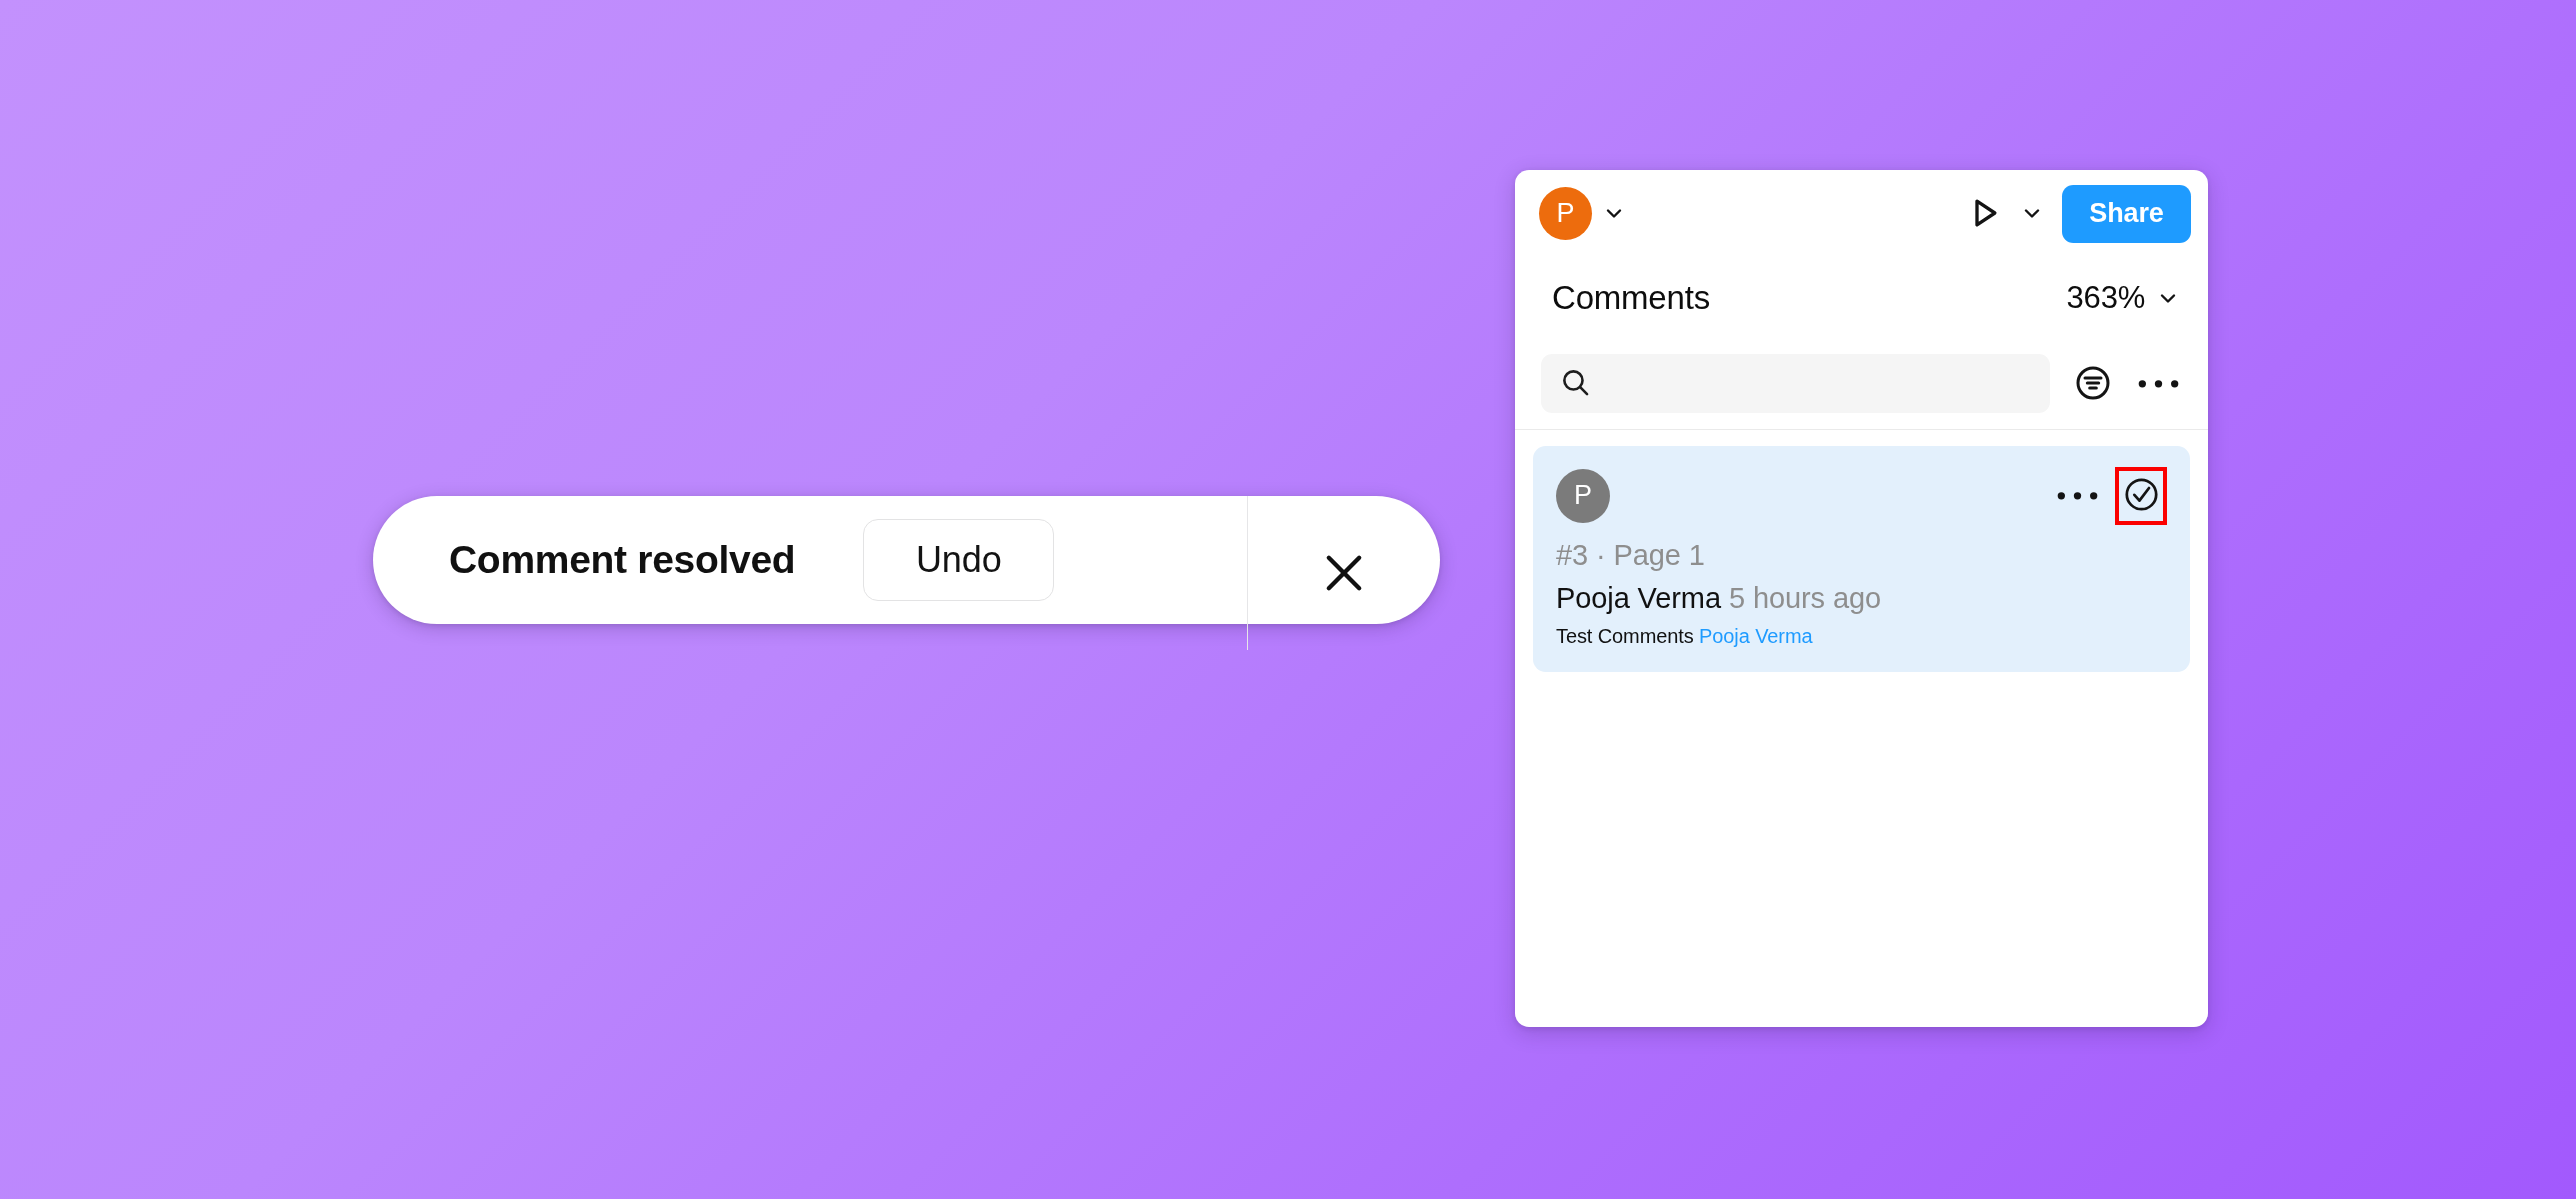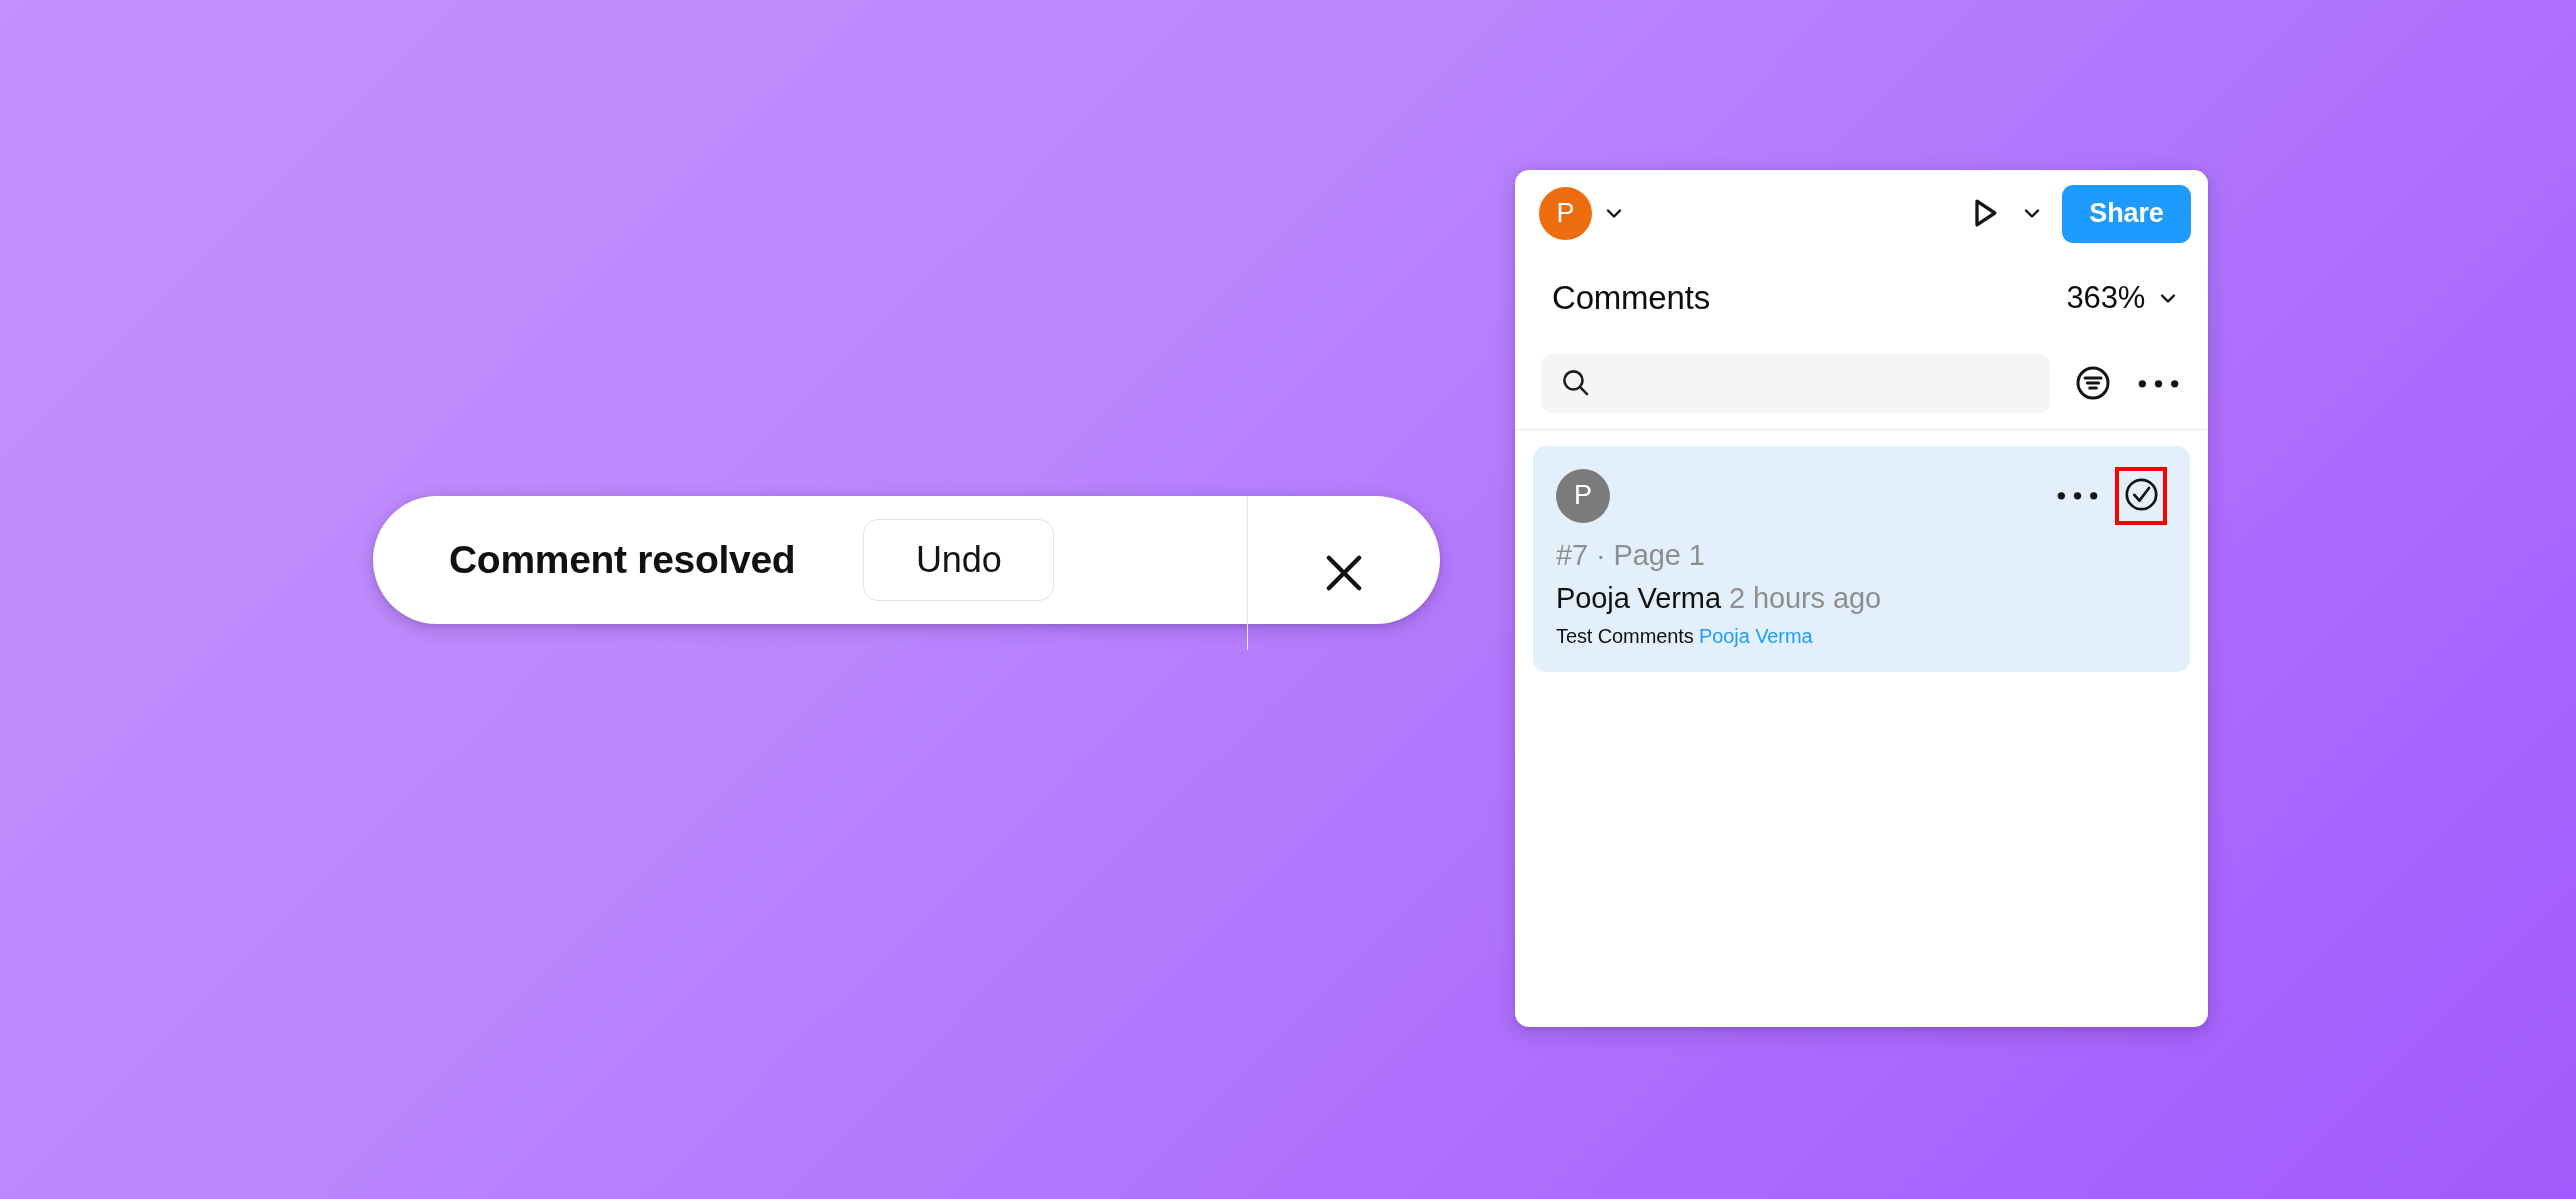--- a/index.html
+++ b/index.html
@@ -425,24 +425,24 @@
           <div class="resolve-btn">
             <span>
               <svg width="41" height="41" viewBox="0 0 24 24" fill="none" stroke="#141414" stroke-width="1.6" stroke-linecap="round" stroke-linejoin="round">
                 <circle cx="12" cy="12" r="8.6"></circle>
                 <polyline points="7.8,12.2 10.8,15.6 16.4,8.2"></polyline>
               </svg>
             </span>
           </div>
         </div>
 
-        <div class="comment-meta">#7 · Page 1</div>
+        <div class="comment-meta">#3 · Page 1</div>
 
         <div class="comment-author-line">
-          <span class="author">Pooja Verma</span><span class="ago">&nbsp;</span><span class="ago">2 hours ago</span>
+          <span class="author">Pooja Verma</span><span class="ago">&nbsp;</span><span class="ago">5 hours ago</span>
         </div>
 
         <div class="comment-body">
           <span>Test Comments </span><span class="mention">Pooja Verma</span>
         </div>
       </div>
 
     </div>
   </div>
 

